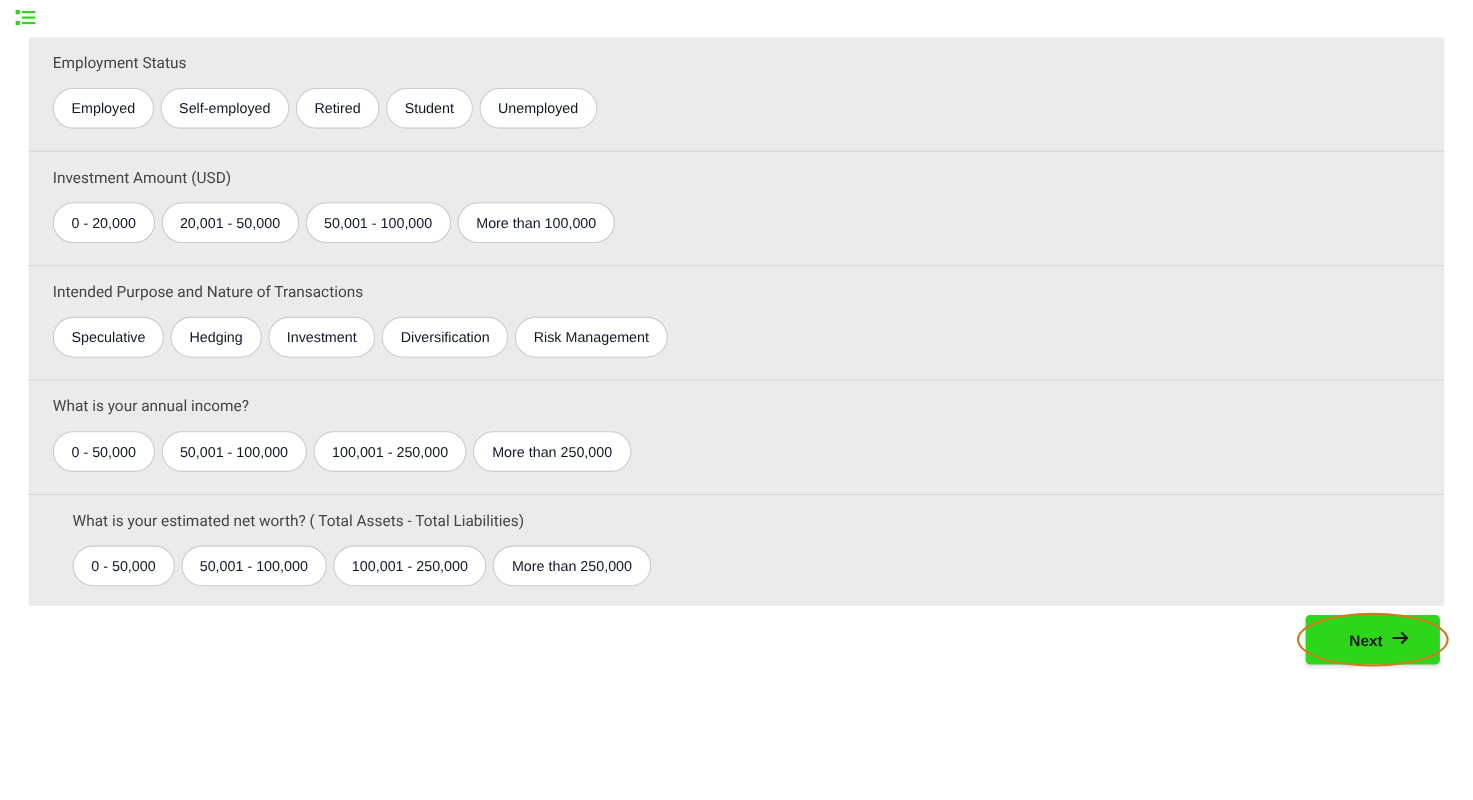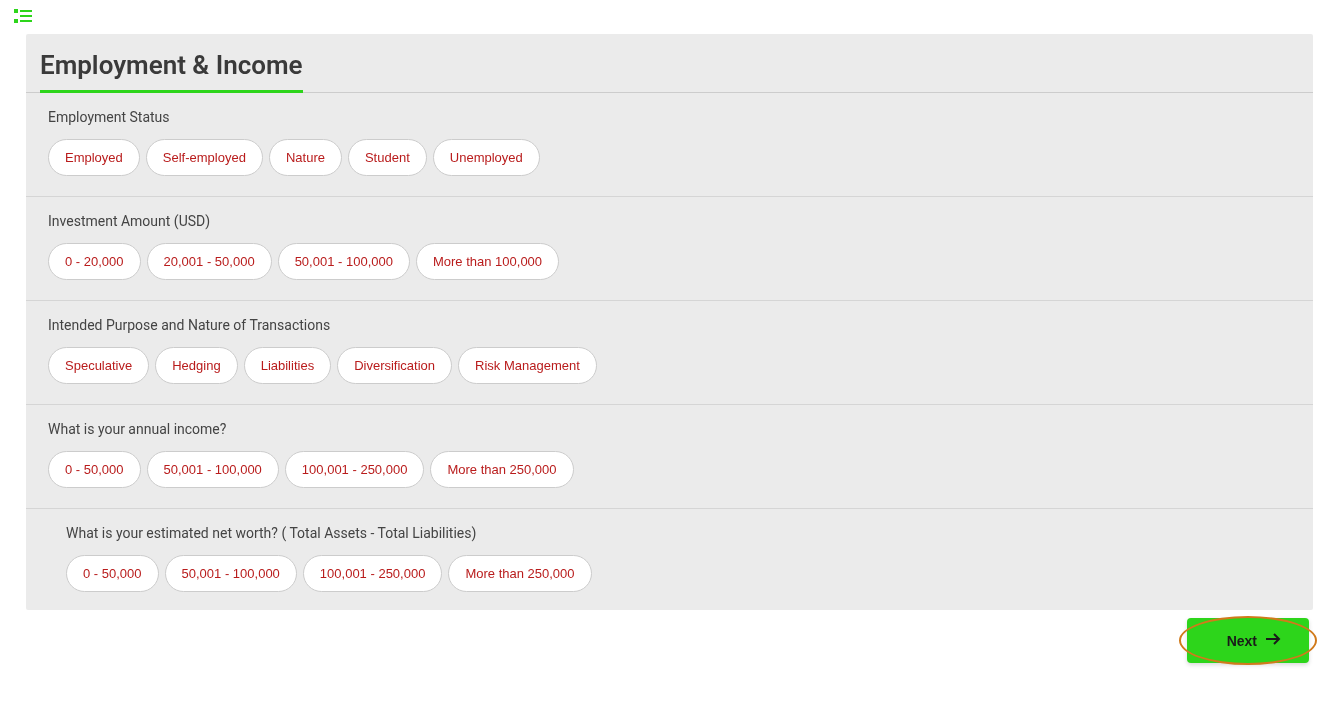--- a/index.html
+++ b/index.html
@@ -64,21 +64,21 @@
     display: flex;
     flex-wrap: wrap;
     gap: 6px;
   }
   .pill {
     background: #fff;
     border: 1px solid #ccc;
     border-radius: 999px;
     padding: 10px 16px;
     font-size: 13px;
-    color: #b91c1c;
+    color: #0f172a;
     cursor: pointer;
     white-space: nowrap;
   }
   .footer {
     display: flex;
     justify-content: flex-end;
     padding: 8px 30px 20px 30px;
   }
   .next-btn {
     position: relative;
@@ -113,49 +113,46 @@
       <rect x="6" y="1" width="12" height="2" fill="#2dd51b"></rect>
       <rect x="0" y="10" width="4" height="4" fill="#2dd51b"></rect>
       <rect x="6" y="11" width="12" height="2" fill="#2dd51b"></rect>
       <rect x="0" y="5" width="4" height="4" fill="#ffffff" stroke="#2dd51b" stroke-width="0"></rect>
       <rect x="6" y="6" width="12" height="2" fill="#2dd51b"></rect>
     </svg>
   </span>
 </div>
 
 <div class="card">
-  <div class="card-title-wrap card-title-underline">
-    <span class="card-title">Employment &amp; Income</span>
-  </div>
   <div id="sections-root">
       <div class="section">
         <div class="section-label">Employment Status</div>
         <div class="pill-row">
           <button type="button" class="pill">Employed</button>
           <button type="button" class="pill">Self-employed</button>
-          <button type="button" class="pill">Nature</button>
+          <button type="button" class="pill">Retired</button>
           <button type="button" class="pill">Student</button>
           <button type="button" class="pill">Unemployed</button>
         </div>
       </div>
       <div class="section">
         <div class="section-label">Investment Amount (USD)</div>
         <div class="pill-row">
           <button type="button" class="pill">0 - 20,000</button>
           <button type="button" class="pill">20,001 - 50,000</button>
           <button type="button" class="pill">50,001 - 100,000</button>
           <button type="button" class="pill">More than 100,000</button>
         </div>
       </div>
       <div class="section">
         <div class="section-label">Intended Purpose and Nature of Transactions</div>
         <div class="pill-row">
           <button type="button" class="pill">Speculative</button>
           <button type="button" class="pill">Hedging</button>
-          <button type="button" class="pill">Liabilities</button>
+          <button type="button" class="pill">Investment</button>
           <button type="button" class="pill">Diversification</button>
           <button type="button" class="pill">Risk Management</button>
         </div>
       </div>
       <div class="section">
         <div class="section-label">What is your annual income?</div>
         <div class="pill-row">
           <button type="button" class="pill">0 - 50,000</button>
           <button type="button" class="pill">50,001 - 100,000</button>
           <button type="button" class="pill">100,001 - 250,000</button>

